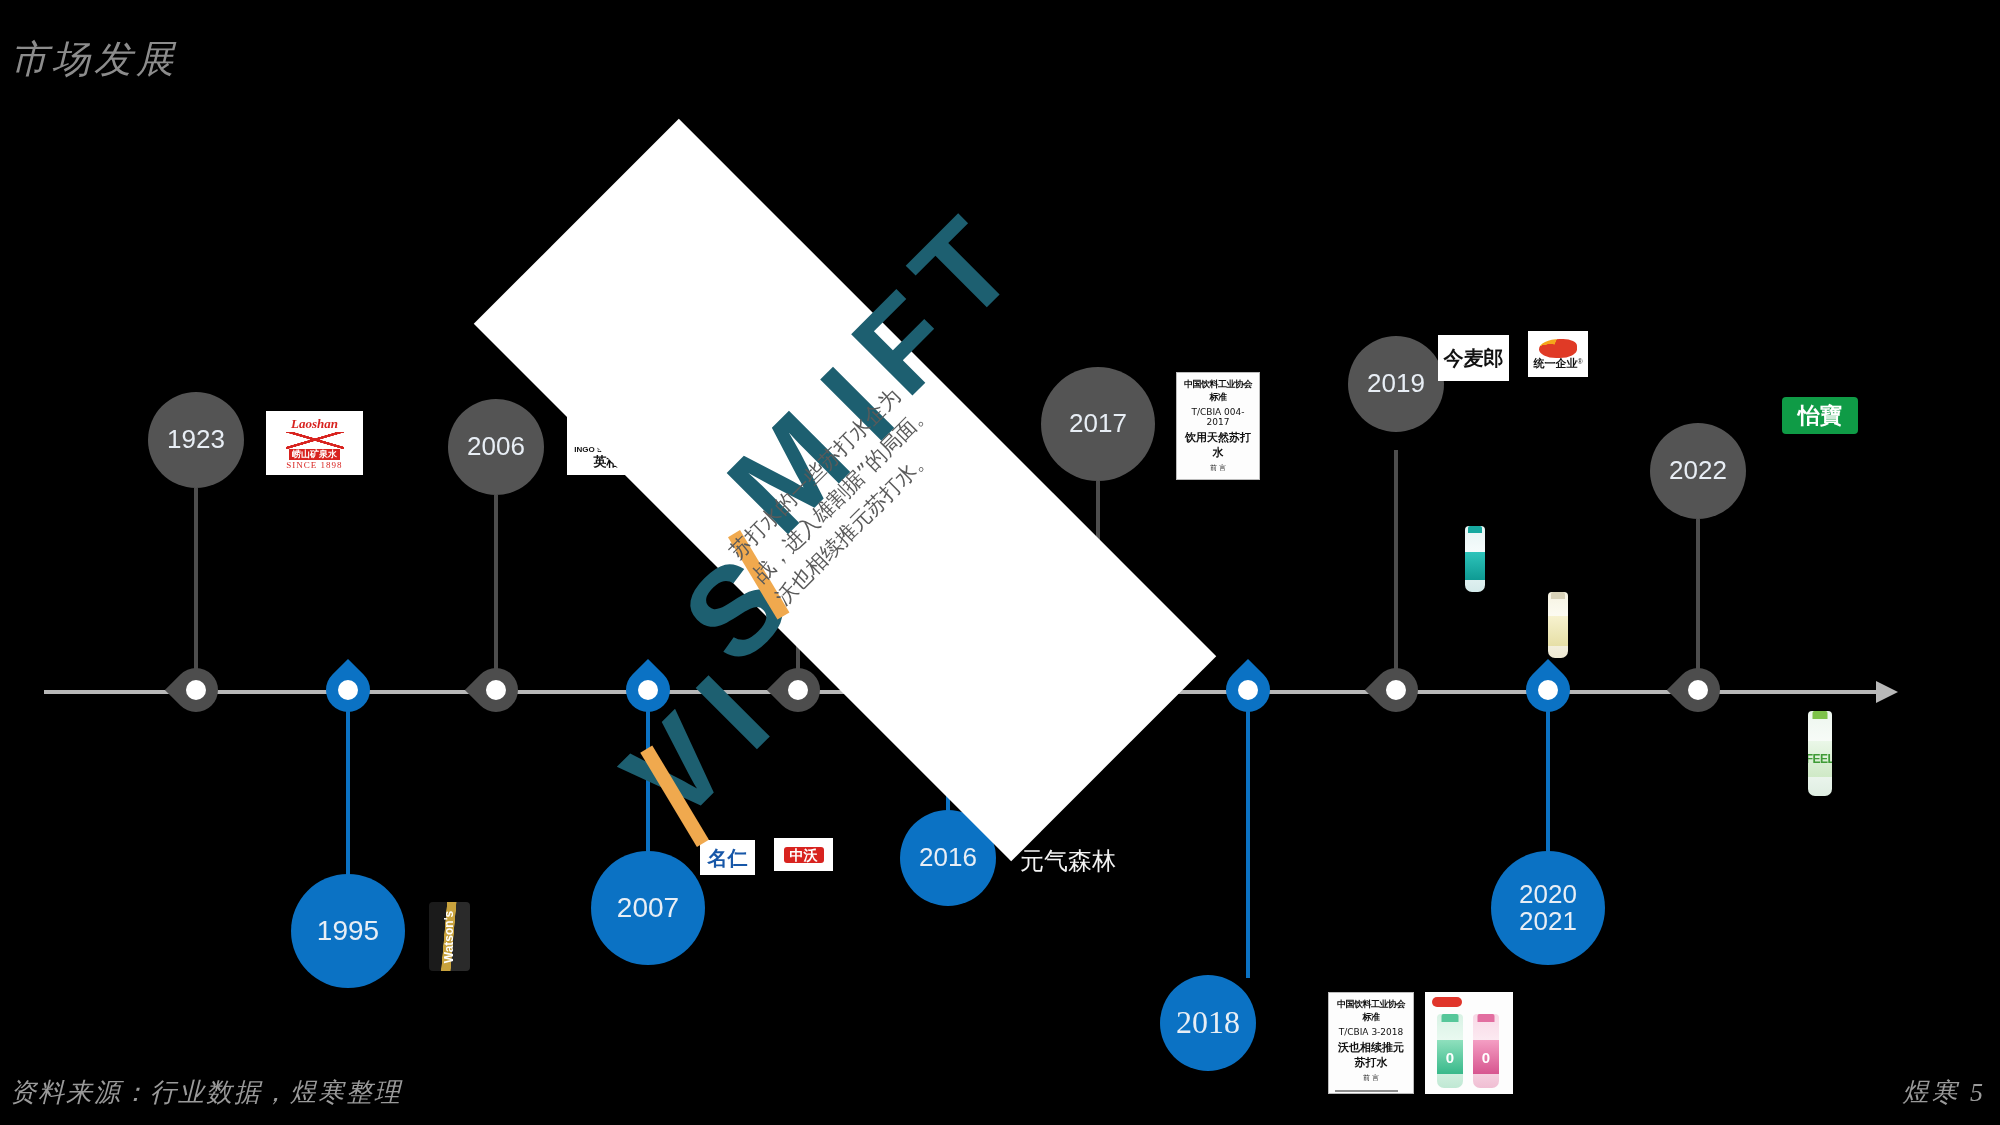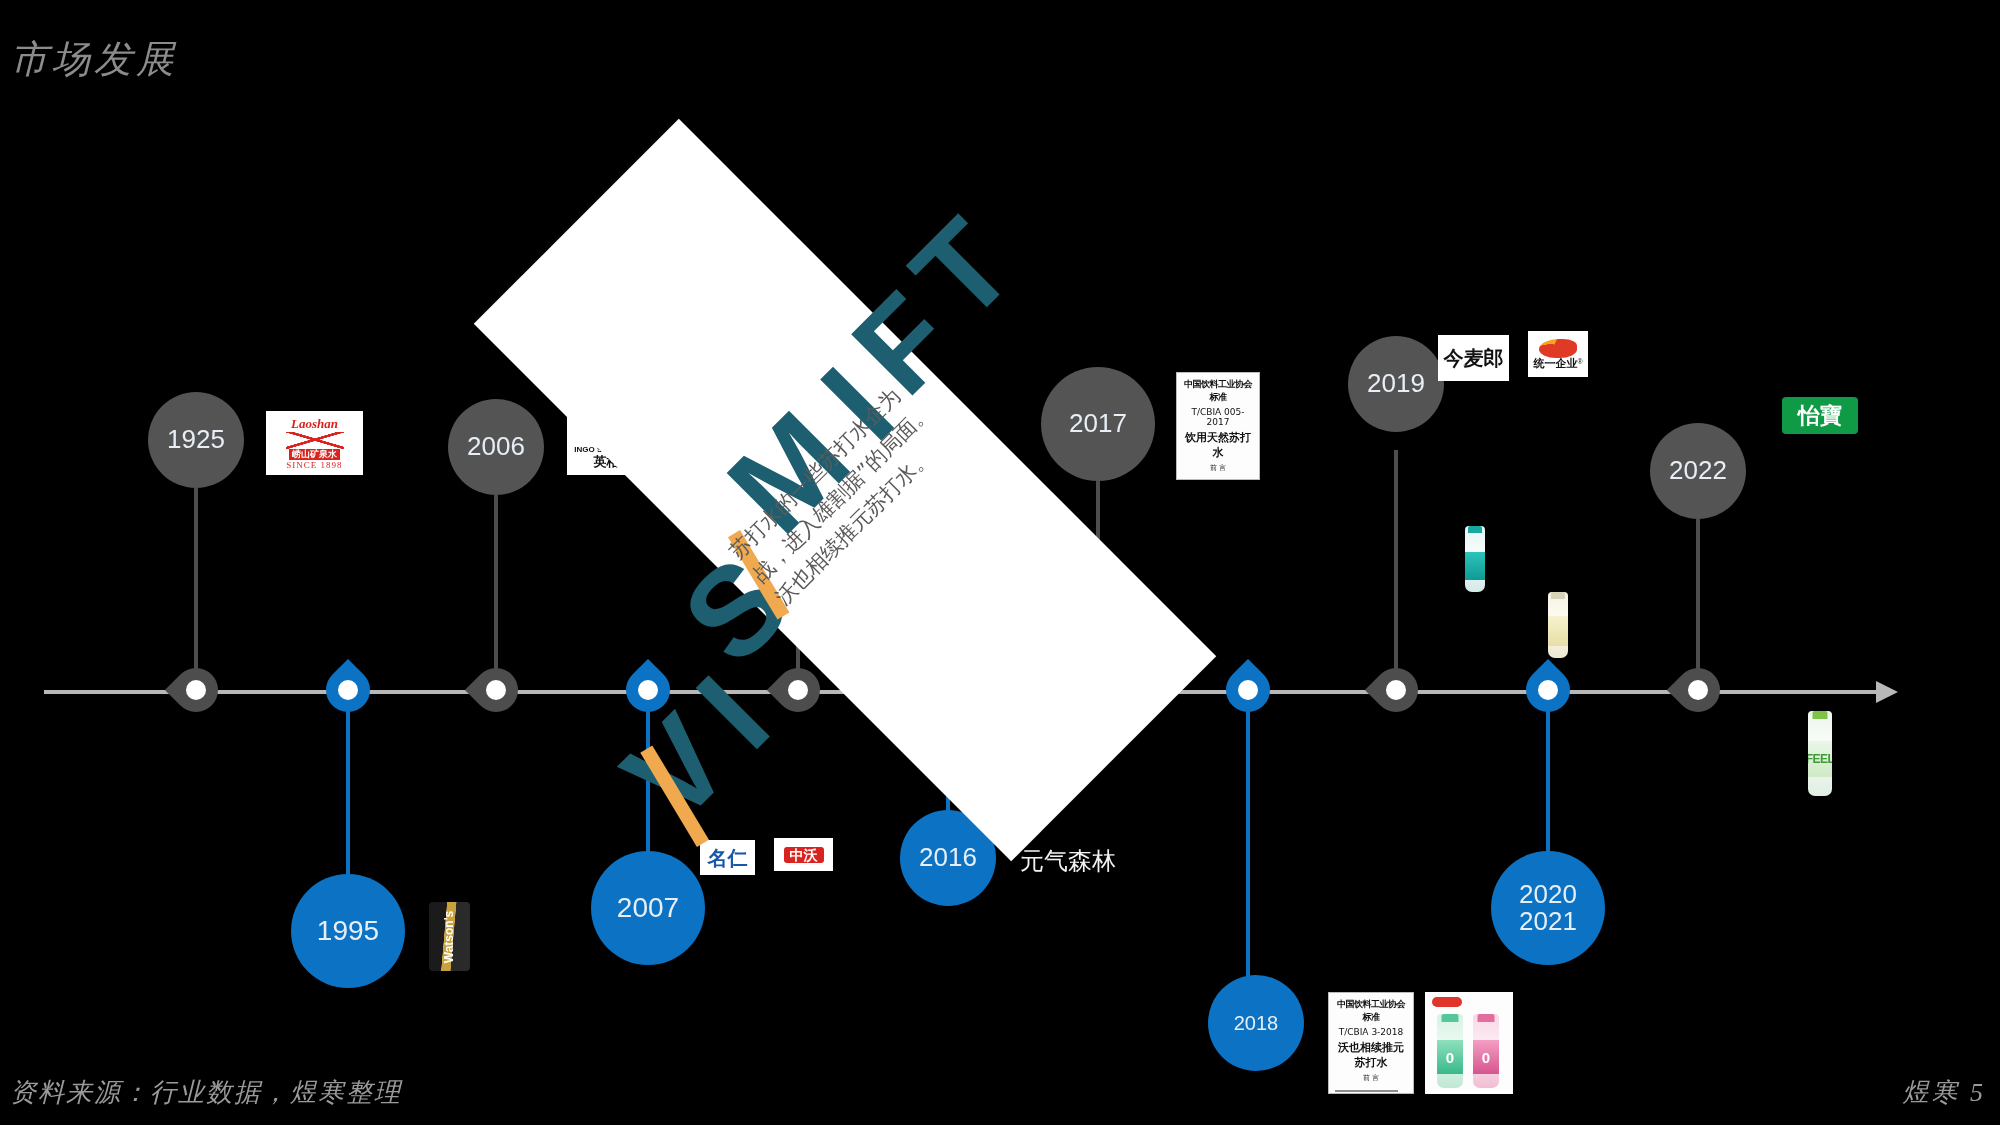--- a/index.html
+++ b/index.html
@@ -133,41 +133,41 @@
     <div class="hole"></div>
   </div>
 <div class="pin blue down" style="left:1548px;top:690px;">
     <div class="hole"></div>
   </div>
 <div class="pin gray up" style="left:1698px;top:690px;">
     <div class="hole"></div>
   </div>
 
 <div class="bubble gray" style="left:148px;top:392px;width:96px;height:96px;font-size:26px;">
-  <span>1925</span>
+  <span>1923</span>
 </div>
 <div class="bubble blue" style="left:291px;top:874px;width:114px;height:114px;font-size:28px;">
   <span>1995</span>
 </div>
 <div class="bubble gray" style="left:448px;top:399px;width:96px;height:96px;font-size:26px;">
   <span>2006</span>
 </div>
 <div class="bubble blue" style="left:591px;top:851px;width:114px;height:114px;font-size:28px;">
   <span>2007</span>
 </div>
 <div class="bubble gray" style="left:750px;top:416px;width:96px;height:96px;font-size:26px;">
   <span>2010</span>
 </div>
 <div class="bubble blue" style="left:900px;top:810px;width:96px;height:96px;font-size:26px;">
   <span>2016</span>
 </div>
 <div class="bubble gray" style="left:1041px;top:367px;width:114px;height:114px;font-size:26px;">
   <span>2017</span>
 </div>
-<div class="bubble blue" style="left:1208px;top:975px;width:96px;height:96px;font-size:20px;">
+<div class="bubble blue" style="left:1160px;top:975px;width:96px;height:96px;font-size:32px;font-family:Liberation Serif, serif;">
   <span>2018</span>
 </div>
 <div class="bubble gray" style="left:1348px;top:336px;width:96px;height:96px;font-size:26px;">
   <span>2019</span>
 </div>
 <div class="bubble blue" style="left:1491px;top:851px;width:114px;height:114px;font-size:26px;">
   <span>2020</span>
   <span>2021</span>
 </div>
 <div class="bubble gray" style="left:1650px;top:423px;width:96px;height:96px;font-size:26px;">
@@ -197,21 +197,21 @@
   <div class="logo-cn" style="color:#d8231f;font-size:24px;">娃哈哈</div>
   <div style="color:#d8231f;font-size:9px;align-self:flex-start;margin-top:3px;">®</div>
 </div>
 <div class="asset bottle" style="left:962px;top:418px;width:21px;height:73px;background:linear-gradient(180deg,#e9eef2,#f7fafc 45%,#d9e2e8);">
   <div class="cap" style="width:14px;height:8px;background:#6a2b7a;"></div>
   <div class="band" style="top:30px;height:26px;background:linear-gradient(180deg,#8a3f99,#c6a4d4);"></div>
 </div>
 
 <div class="asset doc" style="left:1176px;top:372px;width:84px;height:108px;">
   <div class="d-t1">中国饮料工业协会标准</div>
-  <div class="d-t2">T/CBIA  005-2017</div>
+  <div class="d-t2">T/CBIA  004-2017</div>
   <div class="d-t3">饮用天然苏打水</div>
   <div class="d-sub">前  言</div>
 
 </div>
 
 <div class="asset logo-card" style="left:1438px;top:335px;width:71px;height:46px;">
   <div class="logo-cn" style="font-size:20px;color:#111;">今麦郎</div>
 </div>
 <div class="asset bottle" style="left:1465px;top:382px;width:20px;height:66px;background:linear-gradient(180deg,#e6f4f4,#f6fcfc 40%,#d4eaea);">
   <div class="cap" style="width:14px;height:7px;background:#17a9a0;"></div>

